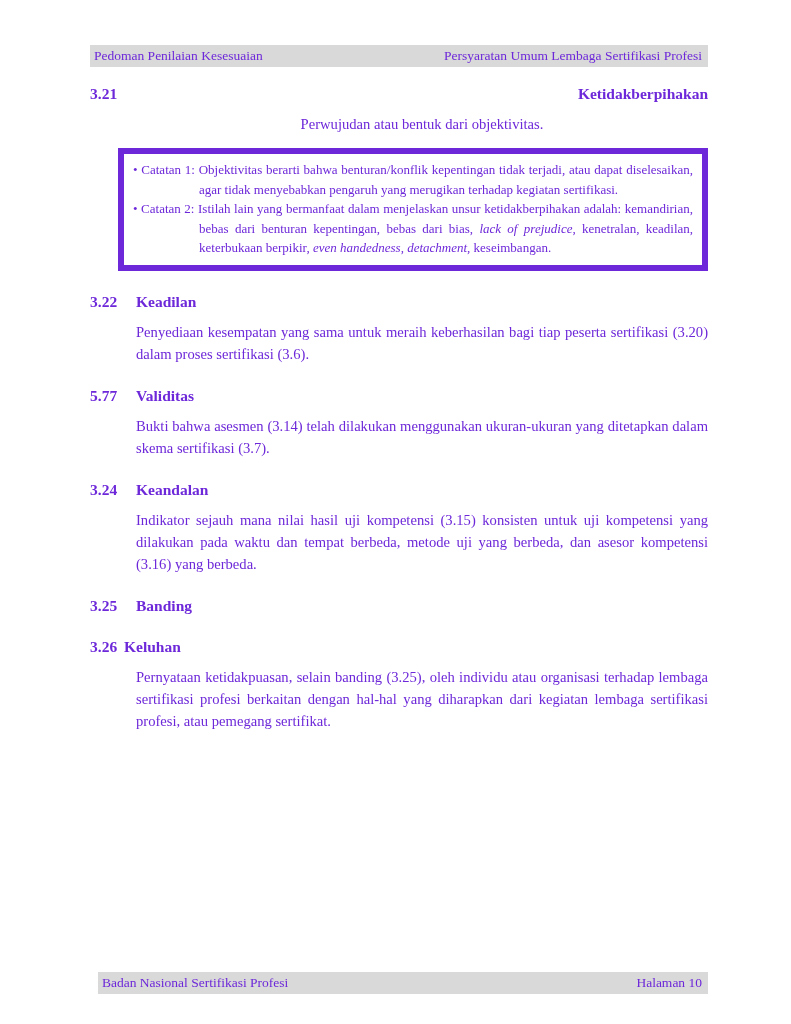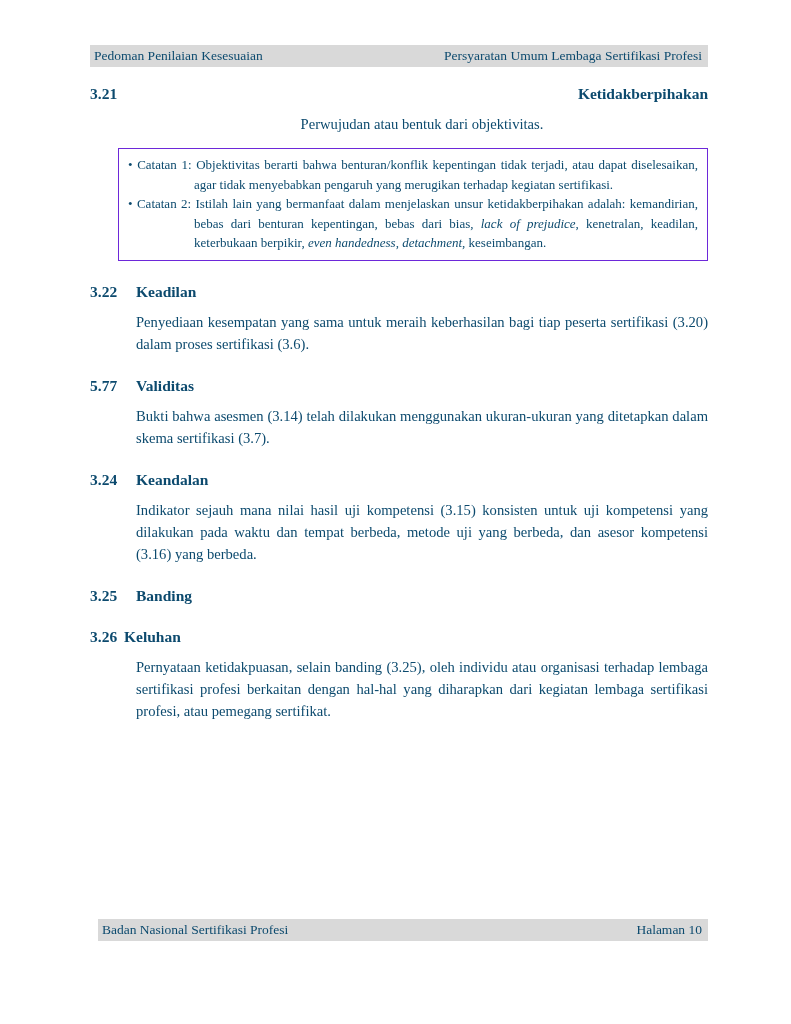--- a/index.html
+++ b/index.html
@@ -3,21 +3,21 @@
 <meta charset="utf-8">
 <style>
   * { box-sizing: border-box; margin: 0; padding: 0; }
   html, body { background: #ffffff; }
   .page {
     position: relative;
     width: 791px;
     height: 1024px;
     background: #ffffff;
     font-family: "Liberation Serif", serif;
-    color: #0c4a6e;
+    color: #6d28d9;
     overflow: hidden;
   }
   .content {
     position: absolute;
     left: 90px;
     top: 45px;
     width: 618px;
   }
   .bar {
     background: #d9d9d9;
@@ -40,35 +40,35 @@
   .section p.body {
     margin-left: 46px;
     font-size: 14.6px;
     line-height: 22px;
     text-align: justify;
   }
   .section p.single { text-align: center; }
   .notes-box {
     margin: 13px 0 0 28px;
     width: 590px;
-    border: 1px solid #6d28d9;
+    border: 6px solid #6d28d9;
     padding: 6px 9px 7px 9px;
     font-size: 13px;
     line-height: 19.5px;
   }
   .note-item {
     padding-left: 66px;
     text-indent: -66px;
     text-align: justify;
   }
   .it { font-style: italic; }
   .footer {
     position: absolute;
     left: 90px;
-    top: 919px;
+    top: 972px;
     width: 618px;
     padding-left: 8px;
   }
 </style>
 </head>
 <body>
 
 <div class="page">
   <div class="content">
 

